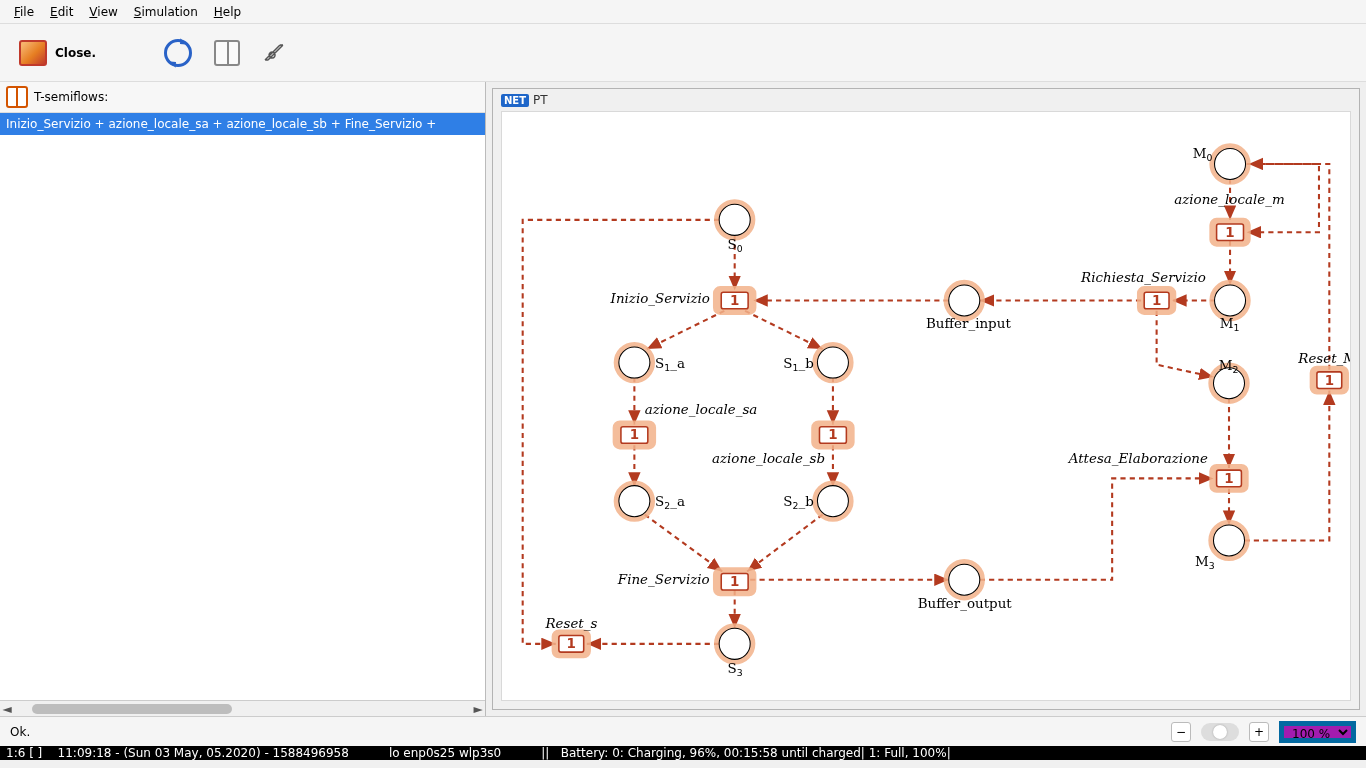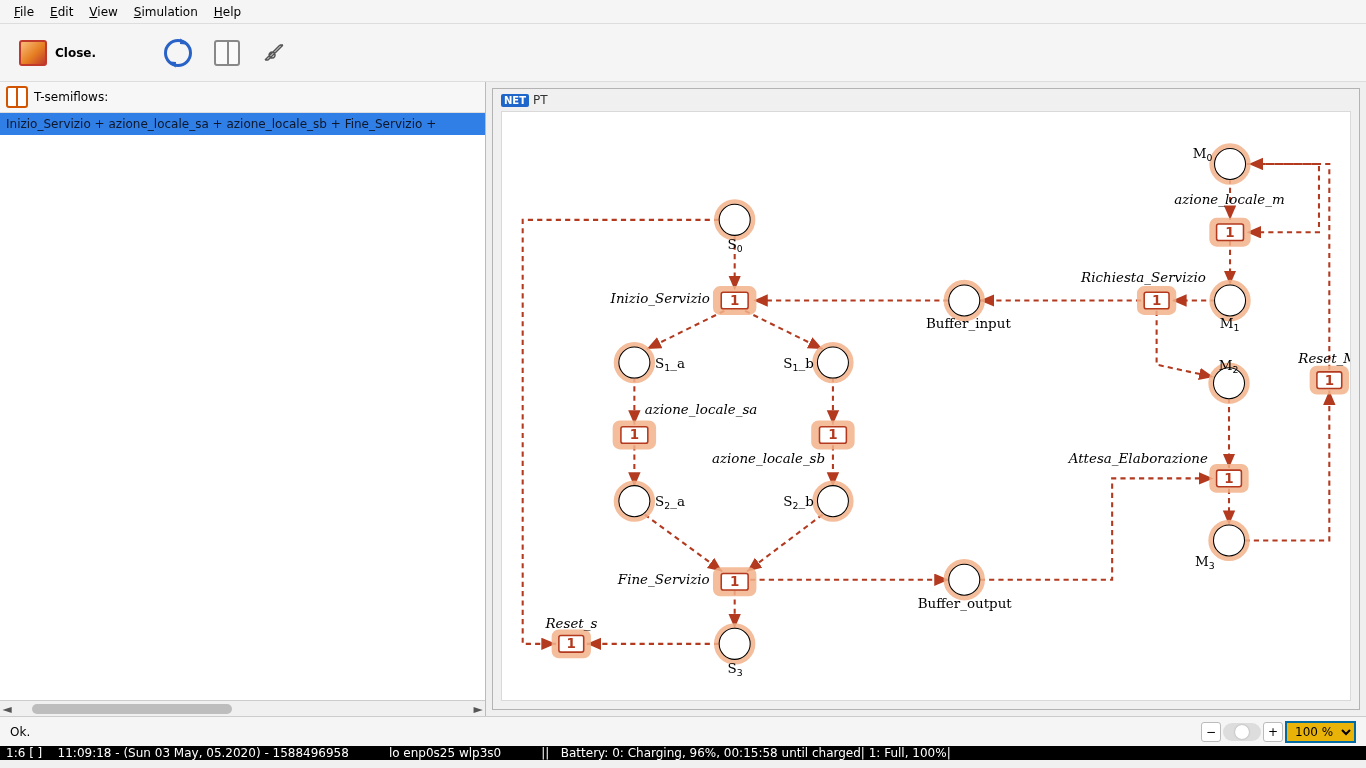--- a/index.html
+++ b/index.html
@@ -26,21 +26,21 @@
 .measure-icon svg{width:100%;height:100%;}
 
 
 .main-area { display:flex; height: calc(768px - 24px - 58px - 30px - 22px); }
 .left-pane { width: 486px; background:#fff; border-right:1px solid #bbb; display:flex; flex-direction:column; }
 .left-header { display:flex; align-items:center; gap:6px; padding:4px 6px; border-bottom:1px solid #ddd; background:#f7f7f7;}
 .left-header .hicon{width:22px;height:22px;border:2px solid #d35400;border-radius:3px;position:relative;background:#fff;}
 .left-header .hicon::after{content:"";position:absolute;left:8px;top:0;bottom:0;width:2px;background:#d35400;}
 .left-list { flex:1; overflow:hidden;}
 .left-list .list-row{ padding:4px 6px; white-space:nowrap; overflow:hidden; }
-.left-list .list-row.selected{ background:#2f7fe6; color:#0f172a; }
+.left-list .list-row.selected{ background:#2f7fe6; color:#ffffff; }
 .left-scroll{ height:16px; border-top:1px solid #ccc; background:#f0f0f0; display:flex; align-items:center;}
 .left-scroll .thumb{height:10px;width:200px;background:#bdbdbd;border-radius:5px;margin-left:18px;}
 .left-scroll .arrow{width:14px;text-align:center;color:#555;}
 .left-scroll .spacer{flex:1;}
 
 .right-pane { flex:1; padding:6px; background:#efefef; }
 .canvas-frame { width: 100%; height: 100%; border:1px solid #b3b3b3; background:#f0f0f0; position:relative;}
 .canvas-header{ position:absolute; top:4px; left:8px; display:flex; align-items:center; gap:4px; font-size:11px; color:#333;}
 .net-badge{ background:#1e66c9; color:#fff; font-size:10px; font-weight:bold; padding:1px 3px; border-radius:2px;}
 .canvas-inner{ position:absolute; top:22px; left:8px; right:8px; bottom:8px; background:#fff; border:1px solid #d9d9d9;}
@@ -49,26 +49,26 @@
 .pn-place{ fill:#fff; stroke:#000; stroke-width:1;}
 .pn-halo{ fill:none; stroke:#f2b28a; stroke-width:10; opacity:0.85;}
 .pn-trans{ fill:#fff; stroke:#b33a1f; stroke-width:1.5;}
 .pn-trans-text{ fill:#b33a1f; font-weight:bold; font-size:13px; text-anchor:middle; dominant-baseline:central;}
 .pn-label{ font-family:"DejaVu Serif", Georgia, serif; font-size:13px; fill:#000;}
 .pn-label .sub{ font-size:9px; baseline-shift:-3px;}
 .pn-ilabel{ font-family:"DejaVu Serif", Georgia, serif; font-style:italic; font-size:13px; fill:#000;}
 .pn-arc-dash{ fill:none; stroke:#b33a1f; stroke-width:2; stroke-dasharray:5 4;}
 
 
-.statusbar{ height:30px; background:#f5f5f5; border-top:1px solid #ccc; display:flex; align-items:center; padding:0 10px; gap:2px;}
+.statusbar{ height:30px; background:#f5f5f5; border-top:1px solid #ccc; display:flex; align-items:center; padding:0 10px; gap:10px;}
 .statusbar .status-text{ flex:1;}
 .statusbar .zoom-btn{width:20px;height:20px;border:1px solid #bbb;background:#fff;text-align:center;line-height:18px;border-radius:3px;}
 .statusbar .toggle{width:38px;height:18px;border-radius:9px;background:#ddd;position:relative;}
 .statusbar .toggle::after{content:"";position:absolute;width:14px;height:14px;border-radius:50%;background:#fff;top:2px;left:12px;box-shadow:0 0 2px rgba(0,0,0,0.3);}
-.statusbar select{height:22px;border:2px solid #0369a1;background:#eab308;padding:0 4px;}
+.statusbar select{height:22px;border:5px solid #0369a1;background:#a21caf;padding:0 4px;}
 
 
 .sysbar{ height:14px; background:#000; color:#fff; font-family:monospace; font-size:12px; display:flex; align-items:center; padding:0 6px; white-space:pre;}
 .sysbar .seg{margin-right:0;}
 .sysbar .gap{flex:0 0 40px;}
 </style>
 </head>
 <body>
 
 <div class="menubar">

